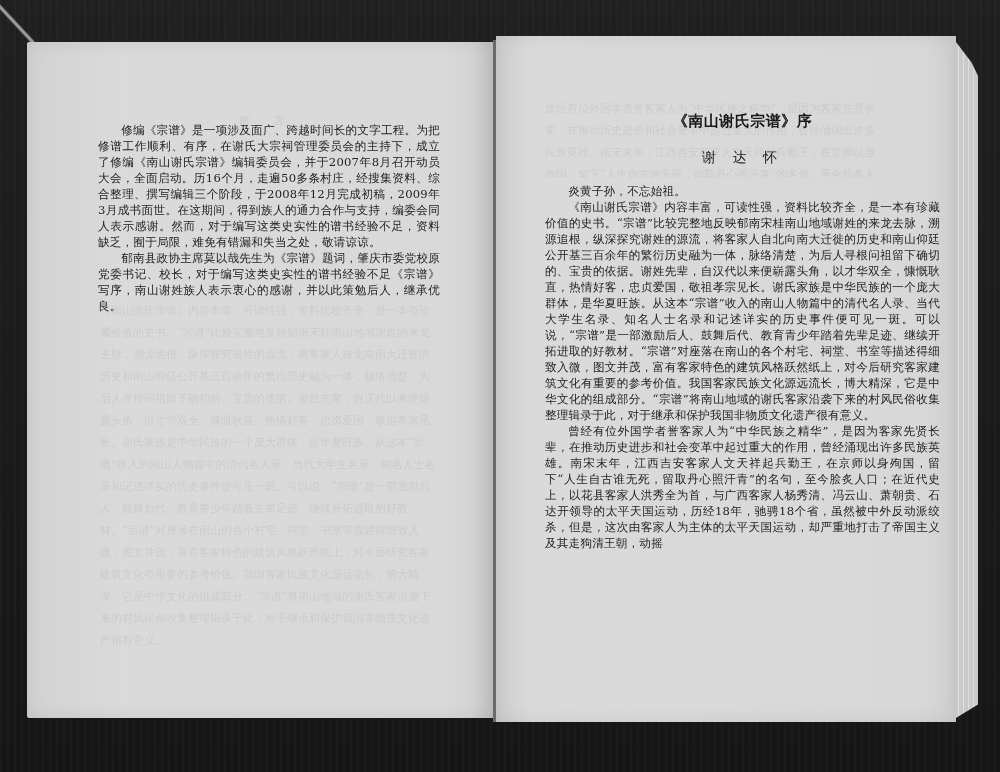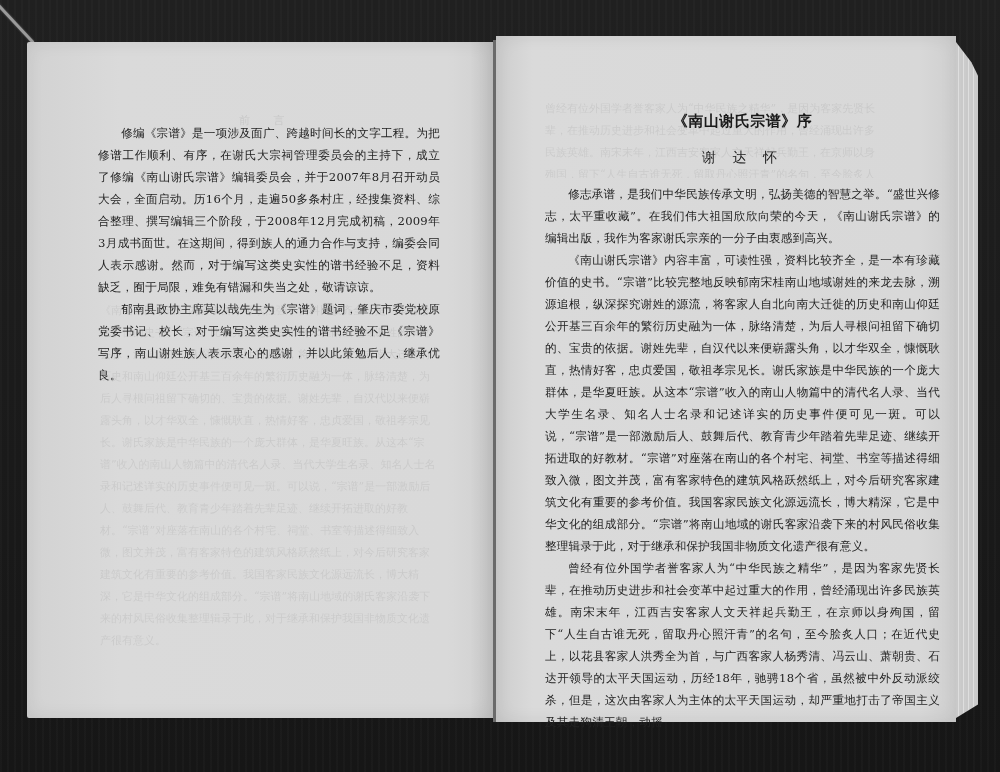--- a/index.html
+++ b/index.html
@@ -45,21 +45,21 @@
     background: #6a6a6a;
   }
   .spine-shadow-l {
     position: absolute; left: 470px; top: 42px; width: 23px; height: 676px;
     background: linear-gradient(90deg, rgba(0,0,0,0) 0%, rgba(0,0,0,0.07) 100%);
   }
   .text-block {
     position: absolute;
     color: #232323;
     font-size: 11.6px;
-    line-height: 22px;
+    line-height: 16px;
     text-align: justify;
     letter-spacing: 0.2px;
   }
   .left-text { left: 98px; top: 122px; width: 342px; }
   .right-text { left: 545px; top: 183px; width: 395px; }
   .para { margin: 0; text-indent: 2em; }
   .title {
     position: absolute; left: 545px; top: 112px; width: 395px;
     text-align: center; color: #1a1a1a;
     font-size: 15px; font-weight: bold; letter-spacing: 0.5px;
@@ -99,16 +99,16 @@
 
 <div class="text-block left-text">
   <p class="para">修编《宗谱》是一项涉及面广、跨越时间长的文字工程。为把修谱工作顺利、有序，在谢氏大宗祠管理委员会的主持下，成立了修编《南山谢氏宗谱》编辑委员会，并于2007年8月召开动员大会，全面启动。历16个月，走遍50多条村庄，经搜集资料、综合整理、撰写编辑三个阶段，于2008年12月完成初稿，2009年3月成书面世。在这期间，得到族人的通力合作与支持，编委会同人表示感谢。然而，对于编写这类史实性的谱书经验不足，资料缺乏，囿于局限，难免有错漏和失当之处，敬请谅谅。</p>
   <p class="para">郁南县政协主席莫以哉先生为《宗谱》题词，肇庆市委党校原党委书记、校长，对于编写这类史实性的谱书经验不足《宗谱》写序，南山谢姓族人表示衷心的感谢，并以此策勉后人，继承优良。</p>
 </div>
 
 <div class="title">《南山谢氏宗谱》序</div>
 <div class="author">谢 达 怀</div>
 
 <div class="text-block right-text">
-  <p class="para">修志承谱，是我们中华民族传承文明，弘扬美德的智慧之举。“盛世兴修志，太平重收藏”。在我们伟大祖国欣欣向荣的今天，《南山谢氏宗谱》的编辑出版，我作为客家谢氏宗亲的一分子由衷感到高兴。</p>
+  <p class="para">炎黄子孙，不忘始祖。</p>
   <p class="para">《南山谢氏宗谱》内容丰富，可读性强，资料比较齐全，是一本有珍藏价值的史书。“宗谱”比较完整地反映郁南宋桂南山地域谢姓的来龙去脉，溯源追根，纵深探究谢姓的源流，将客家人自北向南大迁徙的历史和南山仰廷公开基三百余年的繁衍历史融为一体，脉络清楚，为后人寻根问祖留下确切的、宝贵的依据。谢姓先辈，自汉代以来便崭露头角，以才华双全，慷慨耿直，热情好客，忠贞爱国，敬祖孝宗见长。谢氏家族是中华民族的一个庞大群体，是华夏旺族。从这本“宗谱”收入的南山人物篇中的清代名人录、当代大学生名录、知名人士名录和记述详实的历史事件便可见一斑。可以说，“宗谱”是一部激励后人、鼓舞后代、教育青少年踏着先辈足迹、继续开拓进取的好教材。“宗谱”对座落在南山的各个村宅、祠堂、书室等描述得细致入微，图文并茂，富有客家特色的建筑风格跃然纸上，对今后研究客家建筑文化有重要的参考价值。我国客家民族文化源远流长，博大精深，它是中华文化的组成部分。“宗谱”将南山地域的谢氏客家沿袭下来的村风民俗收集整理辑录于此，对于继承和保护我国非物质文化遗产很有意义。</p>
   <p class="para">曾经有位外国学者誉客家人为“中华民族之精华”，是因为客家先贤长辈，在推动历史进步和社会变革中起过重大的作用，曾经涌现出许多民族英雄。南宋末年，江西吉安客家人文天祥起兵勤王，在京师以身殉国，留下“人生自古谁无死，留取丹心照汗青”的名句，至今脍炙人口；在近代史上，以花县客家人洪秀全为首，与广西客家人杨秀清、冯云山、萧朝贵、石达开领导的太平天国运动，历经18年，驰骋18个省，虽然被中外反动派绞杀，但是，这次由客家人为主体的太平天国运动，却严重地打击了帝国主义及其走狗清王朝，动摇</p>
 </div>
 
 </body></html>

